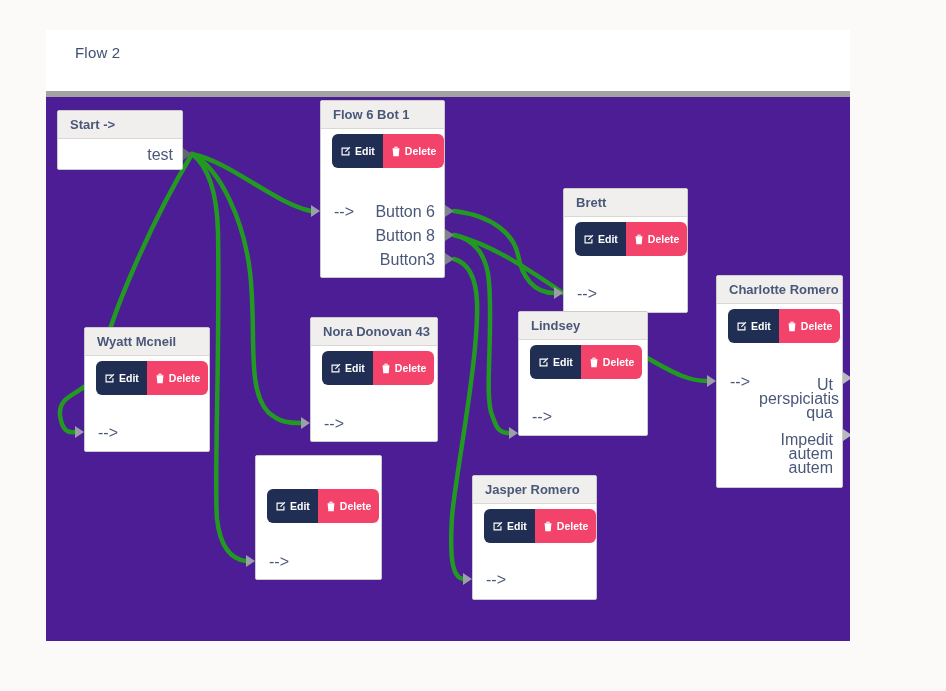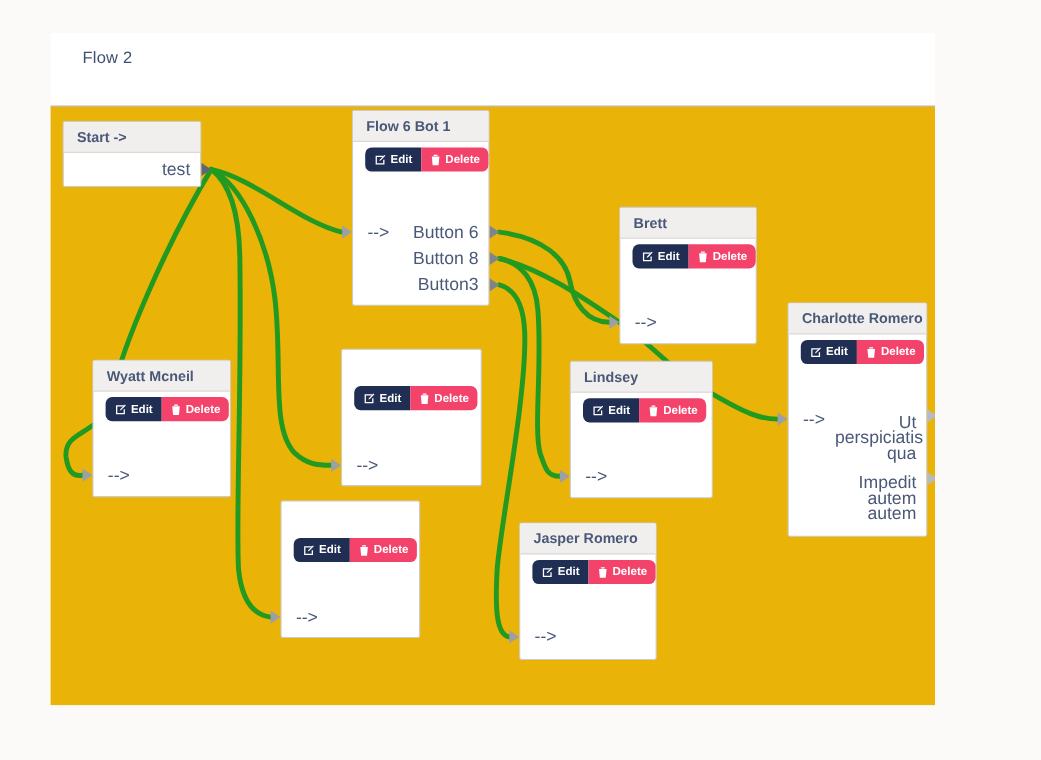--- a/index.html
+++ b/index.html
@@ -6,47 +6,47 @@
   html,body { width:946px; height:691px; }
   body {
     background:#fbfaf8;
     font-family:"Liberation Sans", sans-serif;
     position:relative;
     overflow:hidden;
   }
   .panel { position:absolute; left:46px; top:30px; width:804px; height:611px; }
   .title-band {
     position:absolute; left:0; top:0; width:804px; height:67px;
-    background:#ffffff; border-bottom:1px solid #a3a3a3;
+    background:#ffffff; border-bottom:6px solid #a3a3a3;
   }
   .flow-title {
     position:absolute; left:29px; top:14px;
     font-size:15px; color:#3f4e73; letter-spacing:.2px;
   }
   .canvas {
     position:absolute; left:0; top:67px; width:804px; height:544px;
-    background:#eab308;
+    background:#4c1d95;
   }
   svg.wires { position:absolute; left:0; top:0; width:804px; height:544px; }
   svg.wires path.edge { fill:none; stroke:#229a22; stroke-width:4.5; stroke-linecap:round; }
 
   .node {
     position:absolute; background:#ffffff;
     border:1px solid #cbcbcb; border-radius:2px;
   }
   .node-header {
     height:28px; line-height:27px; background:#f0efee;
     border-bottom:1px solid #d9d8d6;
     padding-left:12px; font-size:13px; font-weight:bold; color:#4a5878;
     white-space:nowrap; overflow:hidden;
   }
   .btn-row { position:absolute; left:11px; display:flex; }
   .btn {
     display:flex; align-items:center; gap:4px;
-    height:22px; border:none; color:#fff; font-family:inherit;
+    height:34px; border:none; color:#fff; font-family:inherit;
     font-size:10.5px; font-weight:bold; padding:0 8px; cursor:pointer;
   }
   .btn.edit { background:#1f2e52; border-radius:6px 0 0 6px; }
   .btn.del  { background:#f4436b; border-radius:0 6px 6px 0; }
   .btn .ic { display:inline-flex; }
   .port {
     position:absolute; height:16px; line-height:16px;
     font-size:16px; color:#4a5878; white-space:nowrap;
   }
   .port.in  { left:13px; text-align:left; }
@@ -191,20 +191,21 @@
                 <path fill="#fff" d="M2 3.4h10L10.9 15H3.1z"></path>
               </svg>
             </span>
           <span>Delete</span>
         </button>
       </div>
       <div class="port in" style="top:97px">--&gt;</div>
     </div>
 
     <div class="node" style="left:264px;top:220px;width:128px;height:125px">
+      <div class="node-header">Nora Donovan 43</div>
       <div class="btn-row" style="top:33px">
         <button class="btn edit">
           <span class="ic">
               <svg width="11" height="11" viewBox="0 0 16 16">
                 <path d="M12.5 3H3v10h10V7.5" stroke="#fff" stroke-width="1.7" fill="none"></path>
                 <path d="M13.8 1.2l1.2 1.2-6 6-1.9.7.7-1.9z" fill="#fff"></path>
               </svg>
             </span>
           <span>Edit</span>
         </button>
@@ -214,21 +215,21 @@
                 <path fill="#fff" d="M4.5 1h5v1.6h-5z"></path>
                 <path fill="#fff" d="M2 3.4h10L10.9 15H3.1z"></path>
               </svg>
             </span>
           <span>Delete</span>
         </button>
       </div>
       <div class="port in" style="top:98px">--&gt;</div>
     </div>
 
-    <div class="node" style="left:472px;top:231px;width:130px;height:125px">
+    <div class="node" style="left:472px;top:214px;width:130px;height:125px">
       <div class="node-header">Lindsey</div>
       <div class="btn-row" style="top:33px">
         <button class="btn edit">
           <span class="ic">
               <svg width="11" height="11" viewBox="0 0 16 16">
                 <path d="M12.5 3H3v10h10V7.5" stroke="#fff" stroke-width="1.7" fill="none"></path>
                 <path d="M13.8 1.2l1.2 1.2-6 6-1.9.7.7-1.9z" fill="#fff"></path>
               </svg>
             </span>
           <span>Edit</span>

